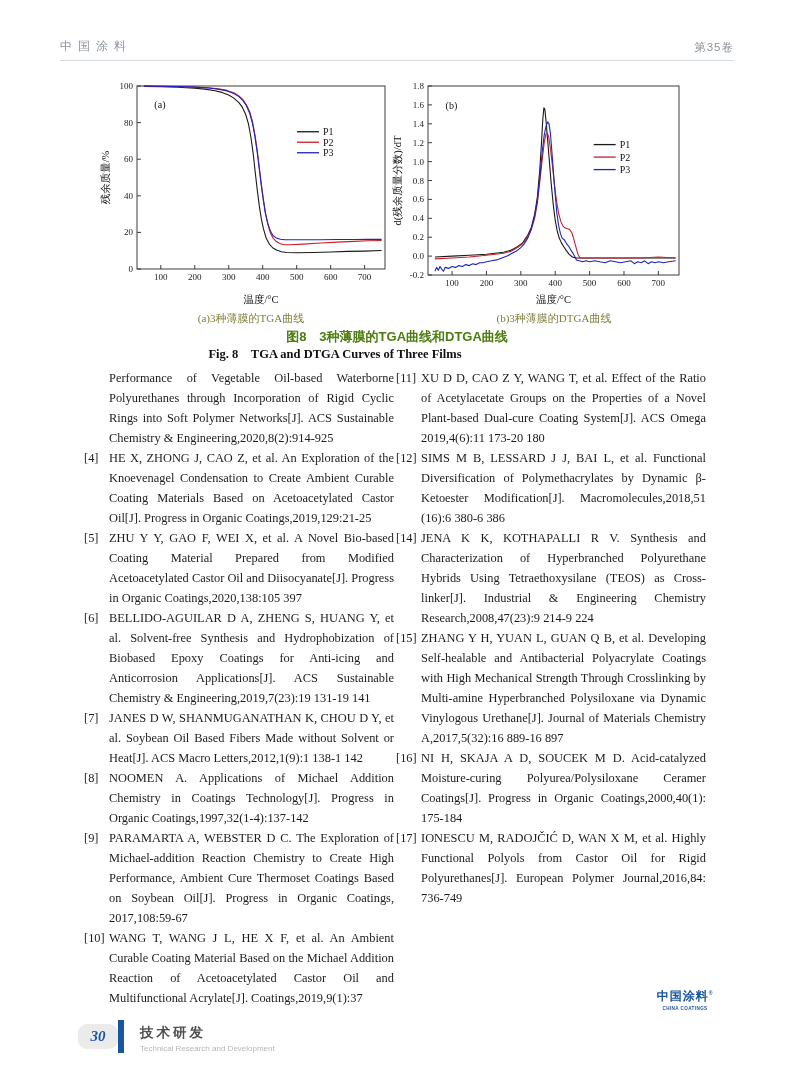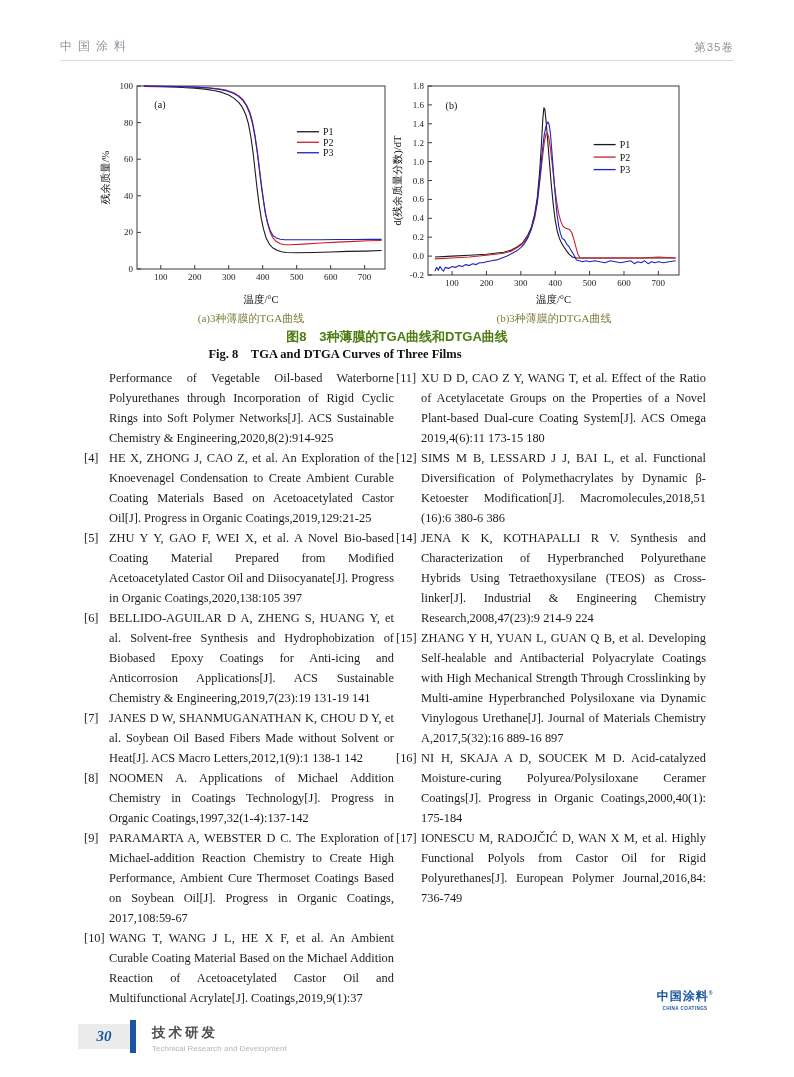--- a/index.html
+++ b/index.html
@@ -39,22 +39,22 @@
 
   
   .logo{position:absolute;left:652px;top:988px;width:66px;text-align:center;
         font-family:"Liberation Sans",sans-serif;color:#1a56a0;}
   .logo .cn{font-size:12px;font-weight:bold;letter-spacing:1px;}
   .logo .reg{font-size:5px;vertical-align:super;}
   .logo .en{font-size:4.6px;font-weight:bold;letter-spacing:0.4px;margin-top:1px;}
 
   
   .foot{position:absolute;left:78px;top:1024px;display:flex;align-items:flex-start;}
-  .pagebox{width:52px;height:25px;background:#ebebeb;display:flex;align-items:center;justify-content:center;
-           font-style:italic;font-weight:bold;font-size:15px;color:#1a56a0;font-family:"Liberation Serif",serif;}
+  .pagebox{width:40px;height:25px;background:#ebebeb;display:flex;align-items:center;justify-content:center;
+           font-style:italic;font-weight:bold;font-size:15px;color:#1a56a0;font-family:"Liberation Serif",serif;border-radius:9px;}
   .pagebar{width:6px;height:33px;background:#1a56a0;margin-top:-4px;}
   .sectext{margin-left:16px;font-family:"Liberation Sans",sans-serif;}
   .sec-cn{font-size:13.5px;font-weight:bold;color:#4e4e4e;letter-spacing:3px;}
   .sec-en{font-size:8px;color:#b6b6b6;margin-top:2px;}
 </style>
 </head>
 <body>
 
 <div id="page">
 
@@ -192,21 +192,21 @@
           <span class="reftext">PARAMARTA A, WEBSTER D C. The Exploration of Michael-addition Reaction Chemistry to Create High Performance, Ambient Cure Thermoset Coatings Based on Soybean Oil[J]. Progress in Organic Coatings, 2017,108:59-67</span>
         </div>
         <div class="ref">
           <span class="refnum">[10]</span>
           <span class="reftext">WANG T, WANG J L, HE X F, et al. An Ambient Curable Coating Material Based on the Michael Addition Reaction of Acetoacetylated Castor Oil and Multifunctional Acrylate[J]. Coatings,2019,9(1):37</span>
         </div>
       </div>
     <div class="refcol">
         <div class="ref">
           <span class="refnum">[11]</span>
-          <span class="reftext">XU D D, CAO Z Y, WANG T, et al. Effect of the Ratio of Acetylacetate Groups on the Properties of a Novel Plant-based Dual-cure Coating System[J]. ACS Omega 2019,4(6):11 173-15 180</span>
+          <span class="reftext">XU D D, CAO Z Y, WANG T, et al. Effect of the Ratio of Acetylacetate Groups on the Properties of a Novel Plant-based Dual-cure Coating System[J]. ACS Omega 2019,4(6):11 173-20 180</span>
         </div>
         <div class="ref">
           <span class="refnum">[12]</span>
           <span class="reftext">SIMS M B, LESSARD J J, BAI L, et al. Functional Diversification of Polymethacrylates by Dynamic β-Ketoester Modification[J]. Macromolecules,2018,51 (16):6 380-6 386</span>
         </div>
         <div class="ref">
           <span class="refnum">[14]</span>
           <span class="reftext">JENA K K, KOTHAPALLI R V. Synthesis and Characterization of Hyperbranched Polyurethane Hybrids Using Tetraethoxysilane (TEOS) as Cross-linker[J]. Industrial &amp; Engineering Chemistry Research,2008,47(23):9 214-9 224</span>
         </div>
         <div class="ref">

